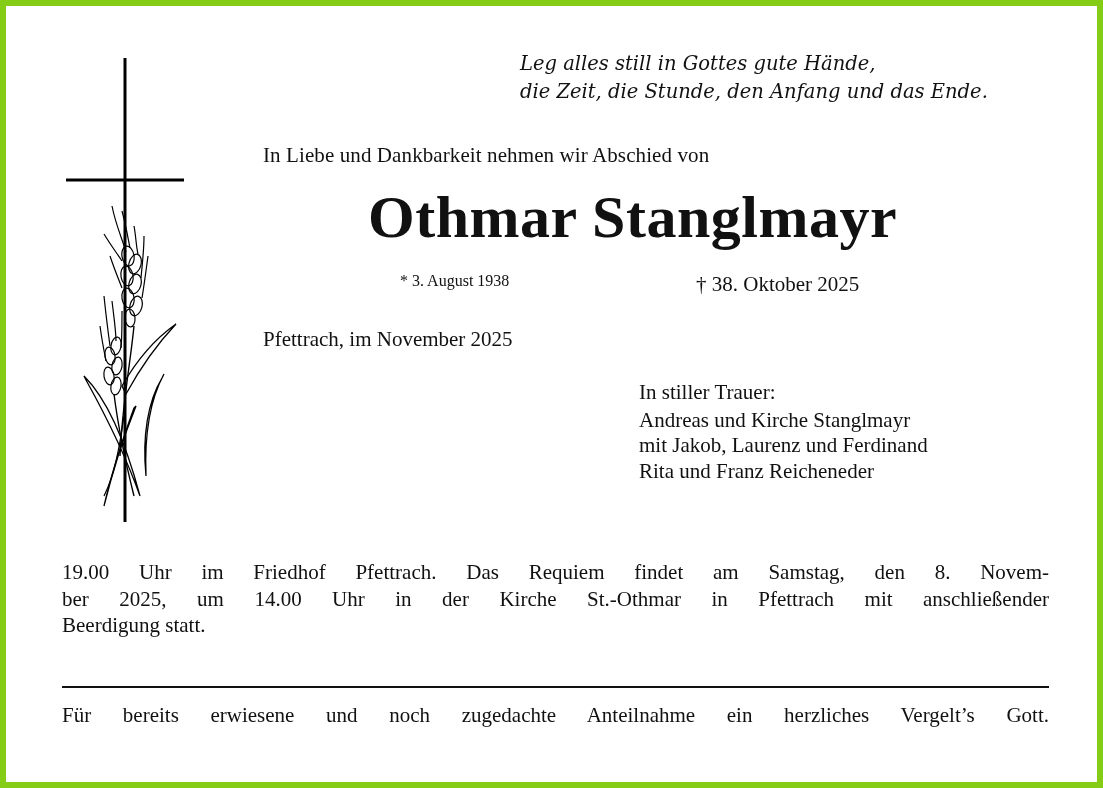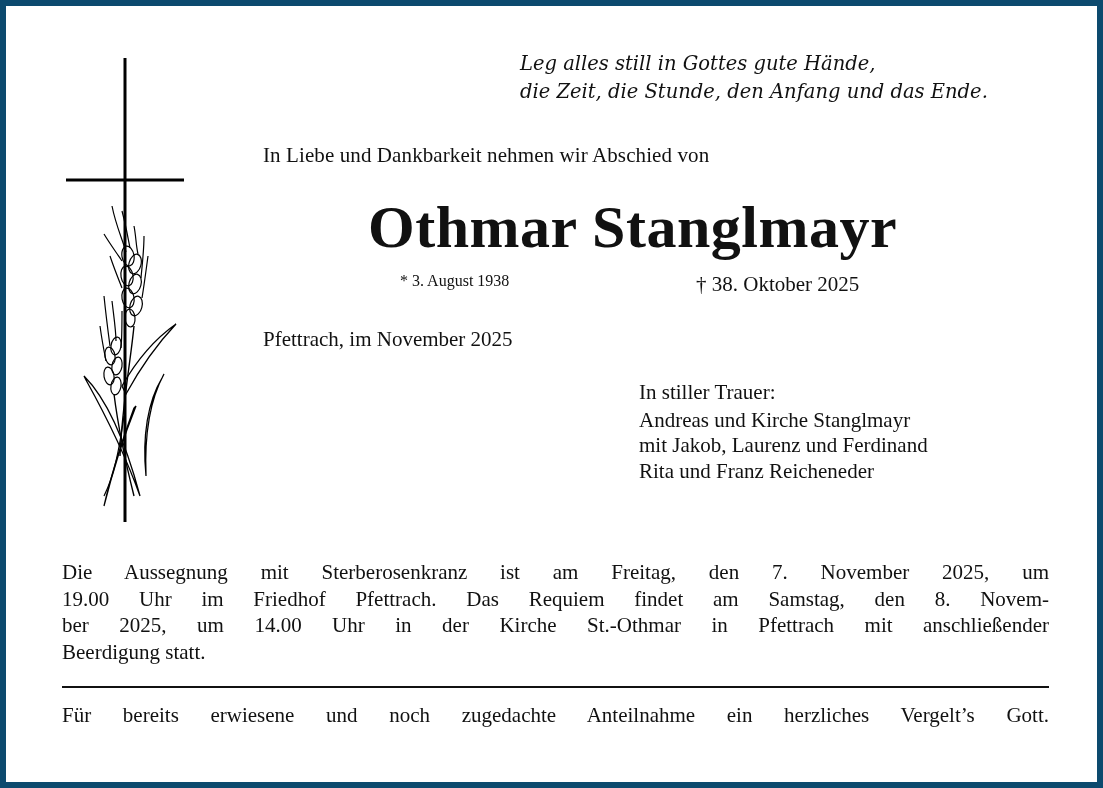--- a/index.html
+++ b/index.html
@@ -1,36 +1,36 @@
 <!DOCTYPE html>
 <html><head>
 <meta charset="utf-8">
 <style>
   html, body { margin: 0; padding: 0; background: #ffffff; }
   body { width: 1103px; height: 788px; overflow: hidden; }
   .frame {
     position: absolute; left: 0; top: 0;
     width: 1103px; height: 788px;
     box-sizing: border-box;
-    border: 6px solid #0c4a6e;
+    border: 6px solid #84cc16;
     background: #fff;
     font-family: "DejaVu Serif", "Liberation Serif", serif;
     color: #111;
   }
   .abs { position: absolute; white-space: nowrap; }
   .motto {
     left: 514px; top: 44px;
     font-style: italic; font-size: 19.5px; line-height: 28px;
     font-family: "DejaVu Serif", serif;
   }
   .motto div { display: block; }
   .intro { left: 257px; top: 137px; font-size: 20px; font-family: "Liberation Serif", serif; letter-spacing: 0.1px; }
   .intro span { font-size: 21px; }
   .name {
-    left: 362px; top: 186px;
+    left: 362px; top: 176px;
     font-size: 60px; font-weight: bold; line-height: 70px;
     font-family: "Liberation Serif", serif; letter-spacing: 0.5px;
   }
   .birth { left: 394px; top: 266px; font-size: 16px; font-family: "Liberation Serif", serif; text-align: right; }
   .death { left: 690px; top: 266px; font-size: 21px; font-family: "Liberation Serif", serif; }
   .place { left: 257px; top: 321px; font-size: 21px; font-family: "Liberation Serif", serif; }
   .mourners { left: 633px; top: 374px; font-size: 21px; line-height: 25.5px; font-family: "Liberation Serif", serif; }
   .mourners .hdr { margin-bottom: 2px; }
   .mourners b { font-weight: normal; }
   .body-text {
@@ -114,21 +114,20 @@
     </div>
     <div>
       <span>mit </span><b>Jakob, Laurenz</b><span> und </span><b>Ferdinand</b>
     </div>
     <div>
       <b>Rita</b><span> und </span><b>Franz Reicheneder</b>
     </div>
   </div>
 
   <div class="abs body-text">
-    <div>Die Aussegnung mit Sterberosenkranz ist am Freitag, den 7. November 2025, um</div>
     <div>19.00 Uhr im Friedhof Pfettrach. Das Requiem findet am Samstag, den 8. Novem-</div>
     <div>ber 2025, um 14.00 Uhr in der Kirche St.-Othmar in Pfettrach mit anschließender</div>
     <div class="last">Beerdigung statt.</div>
   </div>
 
   <div class="abs divider"></div>
 
   <div class="abs thanks">Für bereits erwiesene und noch zugedachte Anteilnahme ein herzliches Vergelt’s Gott.</div>
 </div>
 

